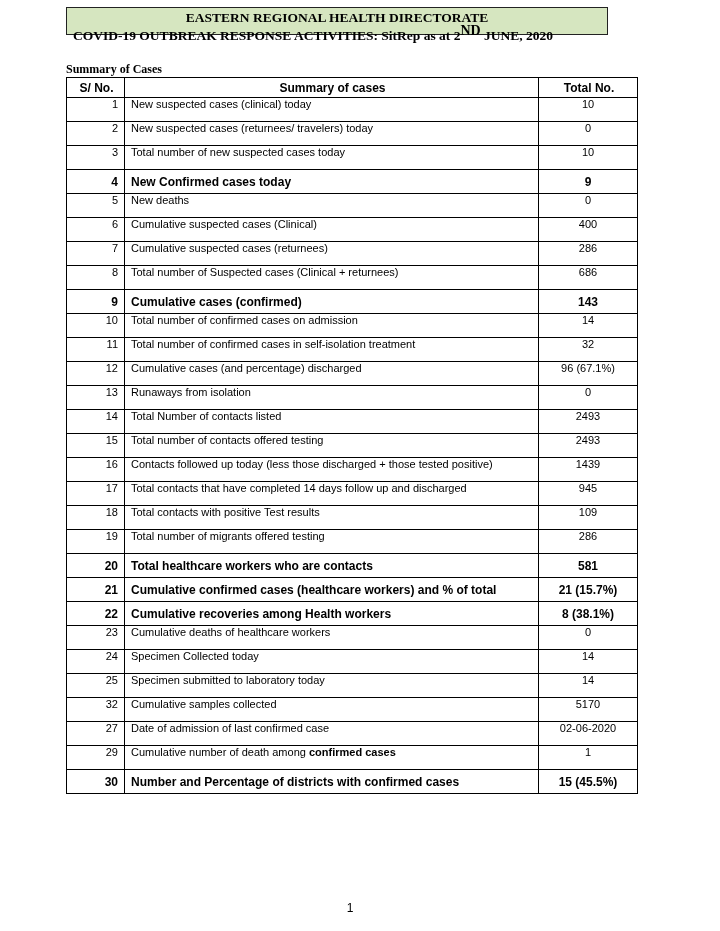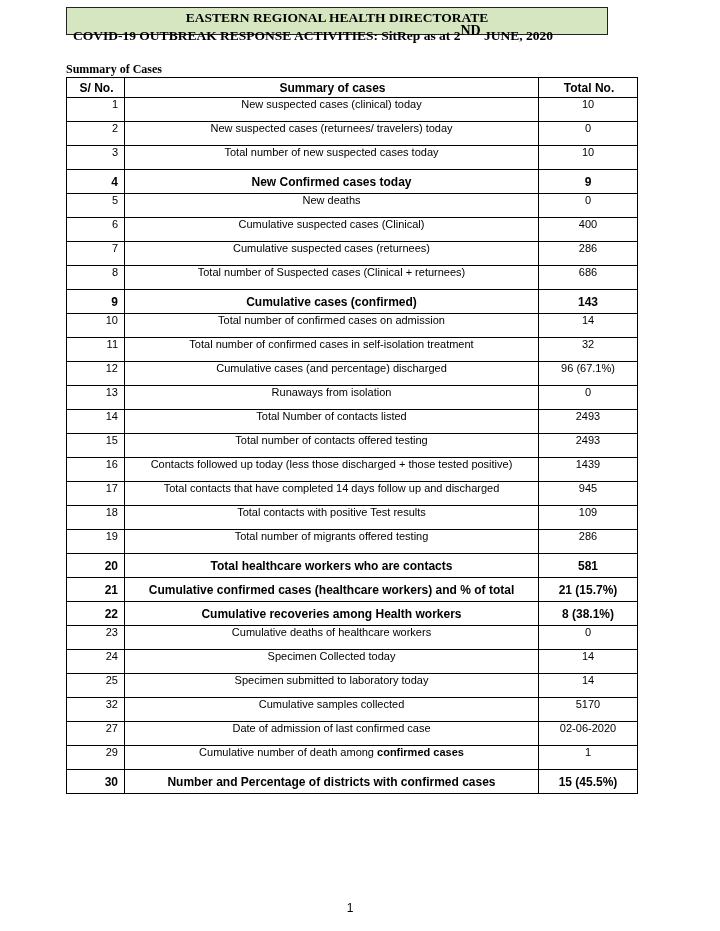--- a/index.html
+++ b/index.html
@@ -21,21 +21,21 @@
     position: absolute; left: 66px; top: 77px;
     border-collapse: collapse; width: 571px;
     font-family: "Liberation Sans", sans-serif; font-size: 11px; table-layout: fixed;
   }
   table.summary th, table.summary td { border: 1px solid #000; padding: 0 6px; height: 24px; box-sizing: border-box; }
   table.summary th { height: 20px; font-weight: bold; font-size: 12px; padding-left: 8px; }
   table.summary col.c1 { width: 58px; }
   table.summary col.c2 { width: 414px; }
   table.summary col.c3 { width: 99px; }
   td.sno { text-align: right; padding-right: 6px; vertical-align: top; padding-top: 4px; }
-  td.desc { text-align: center; vertical-align: top; padding-top: 4px; }
+  td.desc { text-align: left; vertical-align: top; padding-top: 4px; }
   td.total { text-align: center; vertical-align: top; padding-top: 4px; }
   tr.bold td { font-weight: bold; font-size: 12px; vertical-align: middle; padding-top: 0; }
   td.desc b { font-weight: bold; }
   .page-number {
     position: absolute; left: 0; width: 700px; top: 901px; text-align: center;
     font-family: "Liberation Sans", sans-serif; font-size: 12px;
   }
 </style>
 </head>
 <body>

